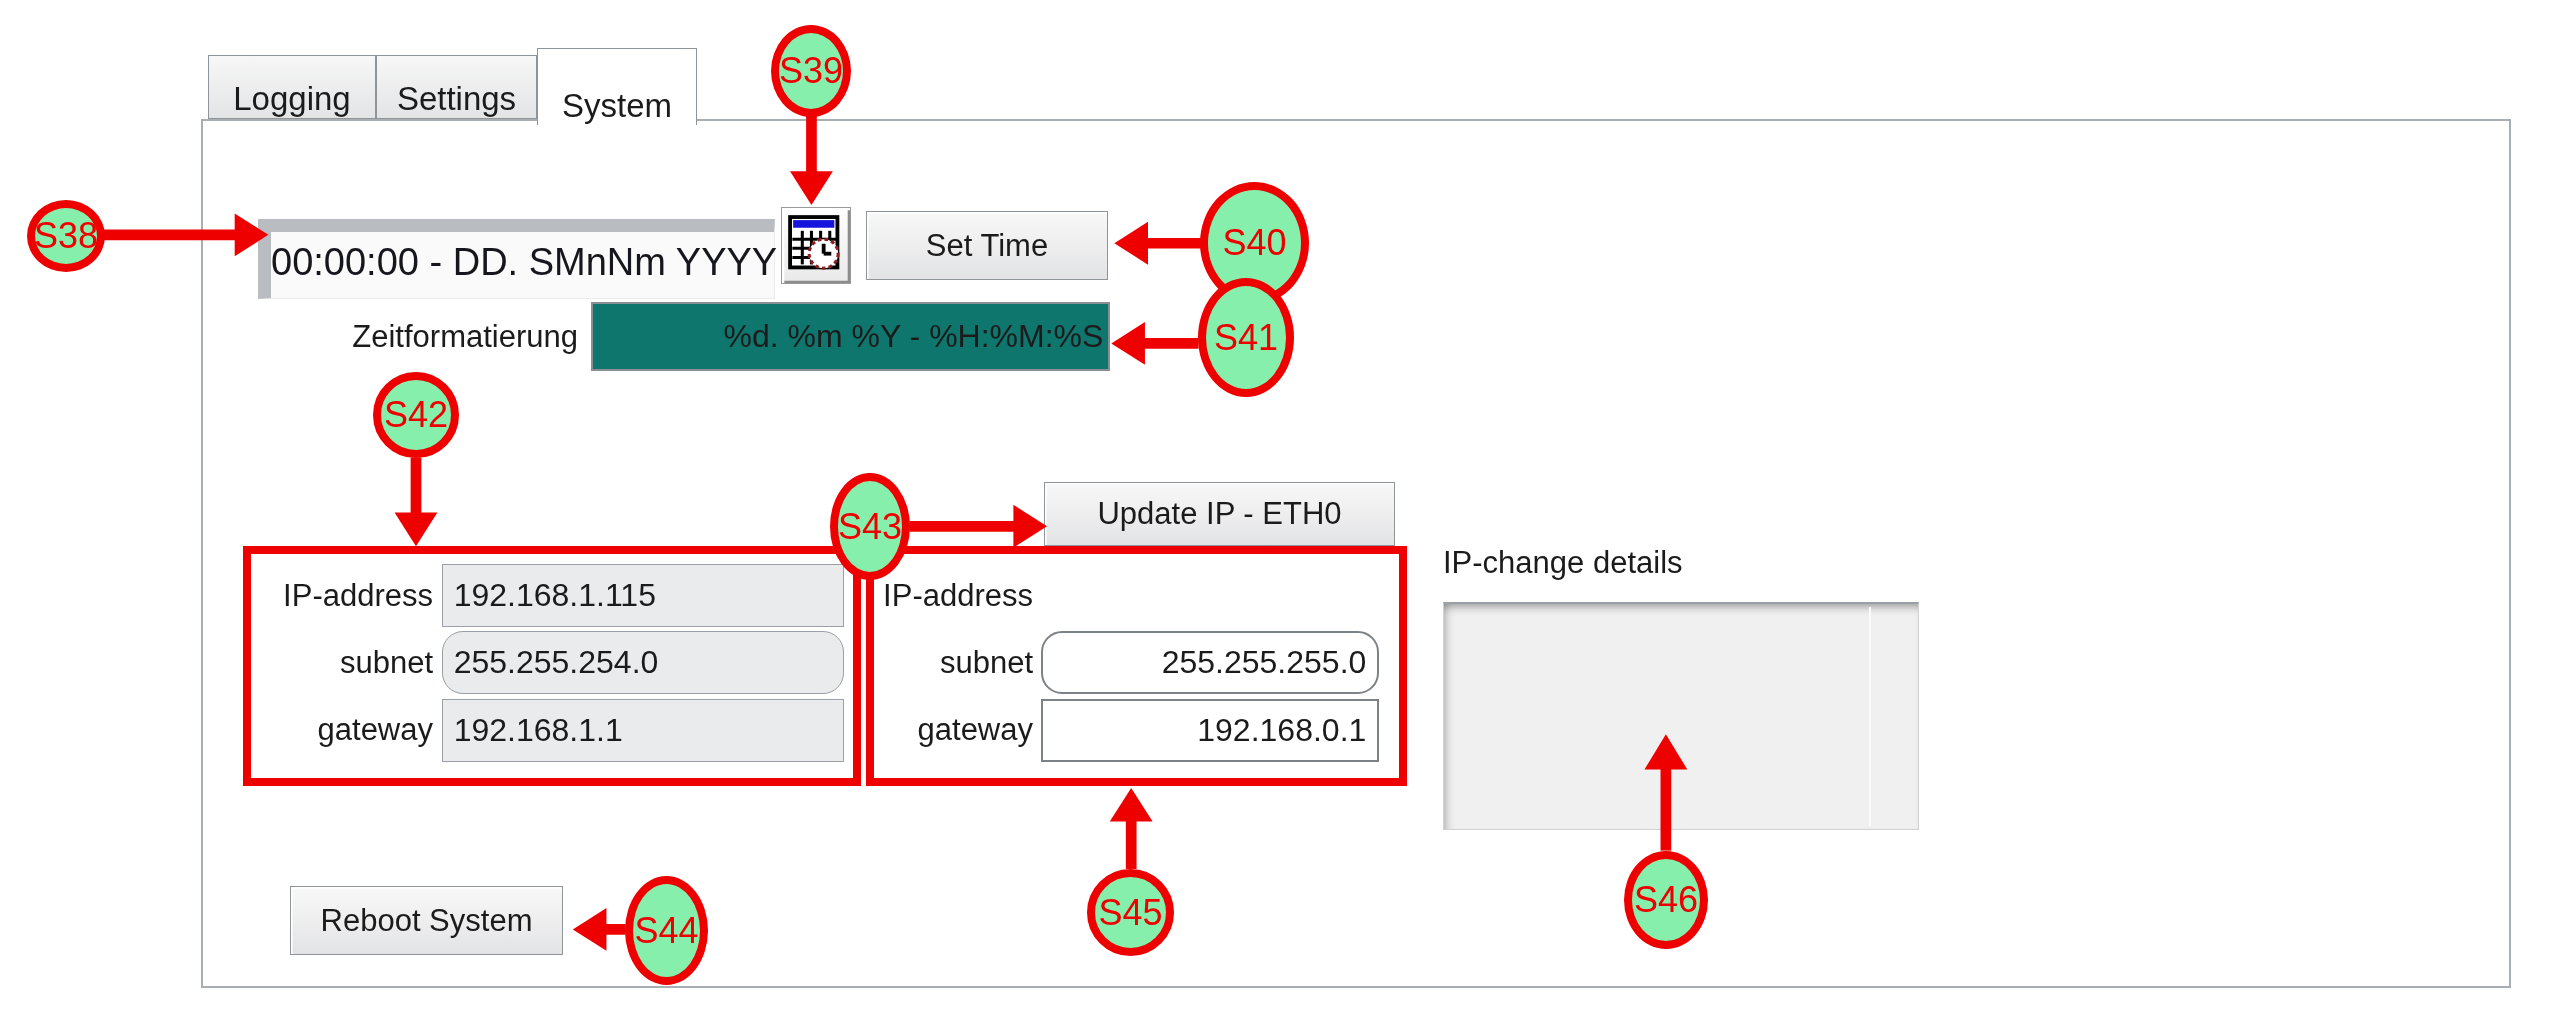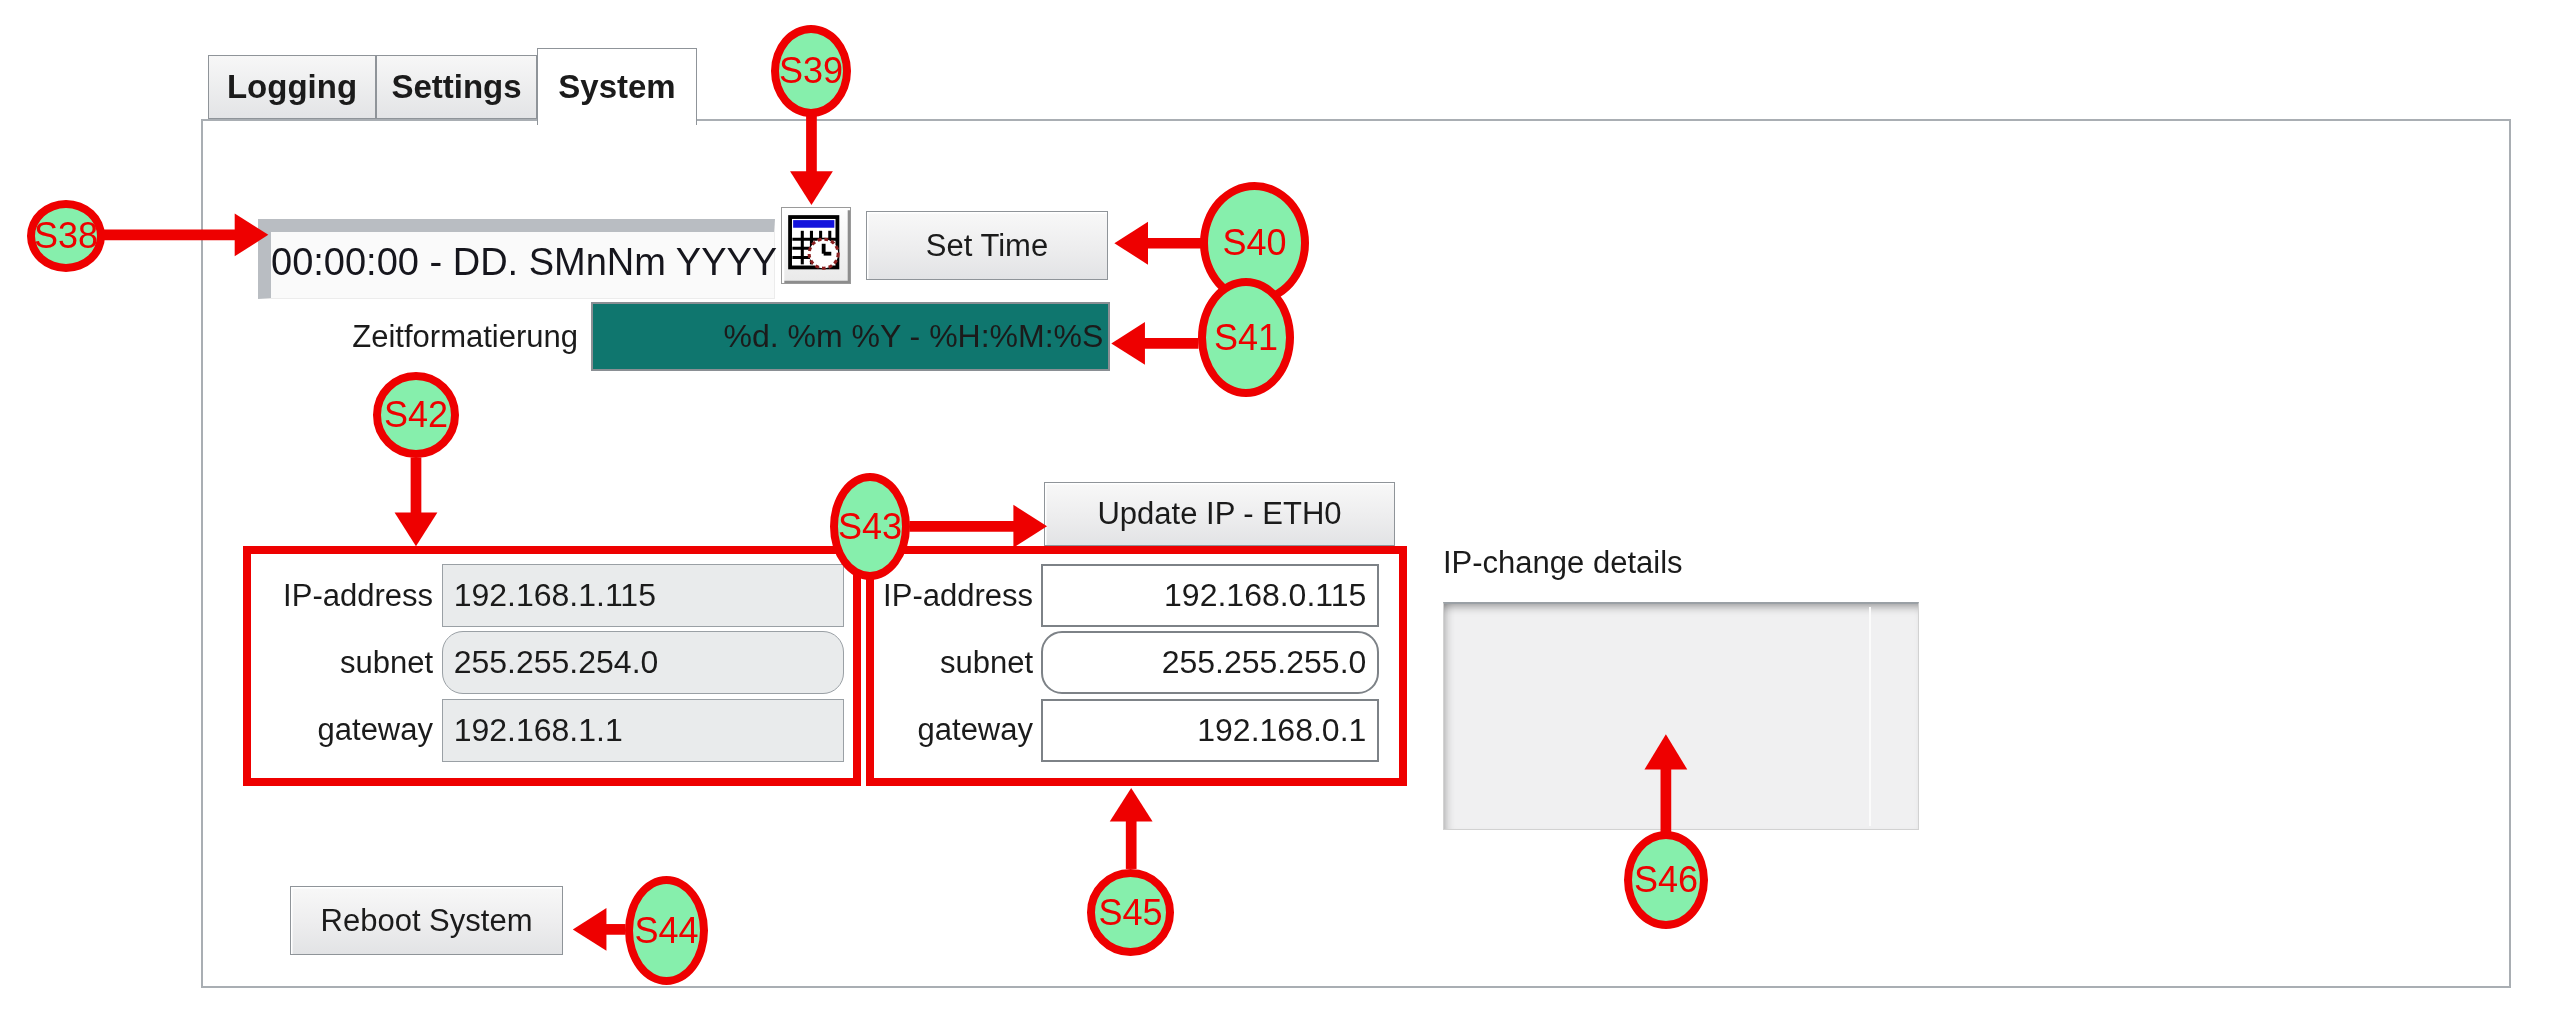--- a/index.html
+++ b/index.html
@@ -17,25 +17,24 @@
   
   .panel {
     position: absolute;
     left: 201px; top: 119px;
     width: 2310px; height: 869px;
     background: #ffffff;
     border: 2.3px solid #a9aeb3;
   }
   .tab {
     position: absolute;
-    display: flex; align-items: center; justify-content: center;
+    display: flex; align-items: flex-end; justify-content: center;
     font-size: 33px;
     border: 1.5px solid #8f9499;
     z-index: 3;
-    font-weight: bold;
   }
   .tab-inactive {
     top: 55px; height: 64px;
     background: linear-gradient(#f7f7f7, #e3e4e6);
   }
   .tab-active {
     top: 48px; height: 77px;
     background: #ffffff;
     border-bottom: none;
     z-index: 4;
@@ -201,21 +200,21 @@
     z-index: 8;
   }
   #callout-s38 { left: 27px;   top: 200px;  width: 78px; height: 72px; }
   #callout-s39 { left: 771px; top: 24.5px;   width: 80px; height: 92px; }
   #callout-s40 { left: 1200px; top: 182px;  width: 109px; height: 122px; }
   #callout-s41 { left: 1198px; top: 278px;  width: 96px; height: 119px; }
   #callout-s42 { left: 373px;  top: 372px;  width: 86px; height: 86px; }
   #callout-s43 { left: 830px; top: 473px;  width: 80px; height: 107px; }
   #callout-s44 { left: 625px;  top: 876px; width: 83px; height: 109px; }
   #callout-s45 { left: 1087px; top: 869px; width: 87px; height: 87px; }
-  #callout-s46 { left: 1624px; top: 831px; width: 84px; height: 98px; }
+  #callout-s46 { left: 1624px; top: 851px; width: 84px; height: 98px; }
 </style>
 </head>
 <body>
 
 <div id="stage">
 
   <div class="panel"></div>
 
   <div class="tab tab-inactive" id="tab-logging">
     <span>Logging</span>
@@ -260,21 +259,20 @@
   <div class="ip-label lbl-ind lrow2">subnet</div>
   <div class="ip-field ip-ind row2">255.255.254.0</div>
   <div class="ip-label lbl-ind lrow3">gateway</div>
   <div class="ip-field ip-ind row3">192.168.1.1</div>
 
   <div class="btn" id="update-ip-btn">
     <span>Update IP - ETH0</span>
   </div>
 
   <div class="ip-label lbl-ctl lrow1">IP-address</div>
-  <div class="ip-field ip-ctl row1">192.168.0.115</div>
   <div class="ip-label lbl-ctl lrow2">subnet</div>
   <div class="ip-field ip-ctl row2">255.255.255.0</div>
   <div class="ip-label lbl-ctl lrow3">gateway</div>
   <div class="ip-field ip-ctl row3">192.168.0.1</div>
 
   <div class="ipchange-label">IP-change details</div>
   <div class="listbox">
     <div class="divider"></div>
   </div>
 

